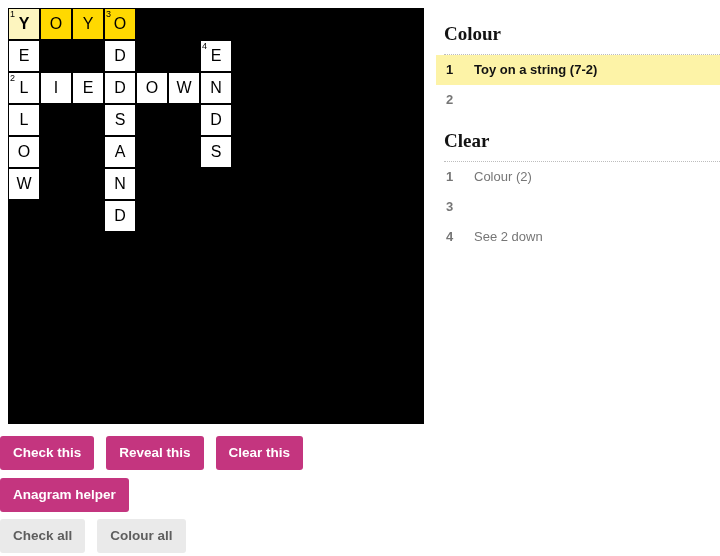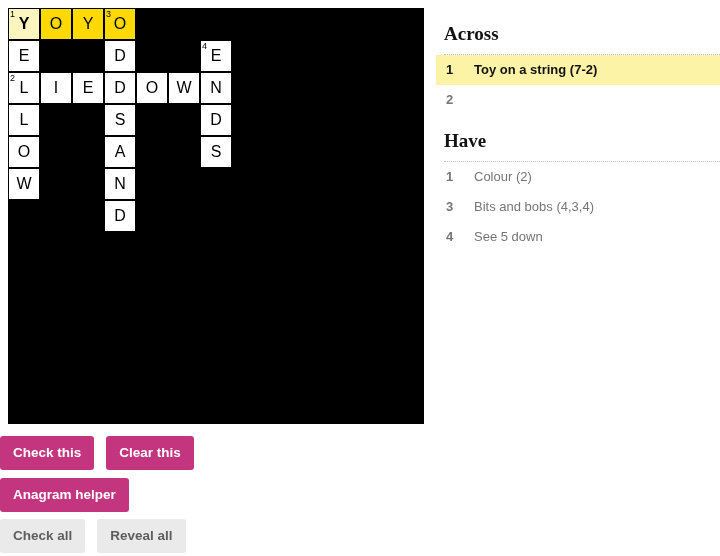--- a/index.html
+++ b/index.html
@@ -379,56 +379,56 @@
         </div>
         <div class="cell light" style="left: 96px; top: 192px;">
           <span class="letter">D</span>
         </div>
         <div class="sep-h" style="left: 63px; top: 3px;"></div>
       </div>
   </div>
 
   <div class="clues">
 
-    <div class="clue-head">Across</div>
+    <div class="clue-head">Colour</div>
     <div class="clue-rule"></div>
     <ul class="clue-list" id="across-list">
         <li class="clue active">
           <span class="cnum">1</span>
           <span class="ctext">Toy on a string (7-2)</span>
         </li>
         <li class="clue">
           <span class="cnum">2</span>
         </li>
       </ul>
 
-    <div class="clue-head">Have</div>
+    <div class="clue-head">Clear</div>
     <div class="clue-rule"></div>
     <ul class="clue-list" id="down-list">
         <li class="clue">
           <span class="cnum">1</span>
           <span class="ctext">Colour (2)</span>
         </li>
         <li class="clue">
           <span class="cnum">3</span>
-          <span class="ctext">Bits and bobs (4,3,4)</span>
         </li>
         <li class="clue">
           <span class="cnum">4</span>
-          <span class="ctext">See 5 down</span>
+          <span class="ctext">See 2 down</span>
         </li>
       </ul>
 
   </div>
 
   <div class="btn-row" id="btn-row-1">
       <button class="btn primary">Check this</button>
+      <button class="btn primary">Reveal this</button>
       <button class="btn primary">Clear this</button>
     </div>
   <div class="btn-row" id="btn-row-2">
       <button class="btn primary">Anagram helper</button>
     </div>
   <div class="btn-row" id="btn-row-3">
       <button class="btn secondary">Check all</button>
-      <button class="btn secondary">Reveal all</button>
+      <button class="btn secondary">Colour all</button>
     </div>
 
 </div>
 
 </body></html>

